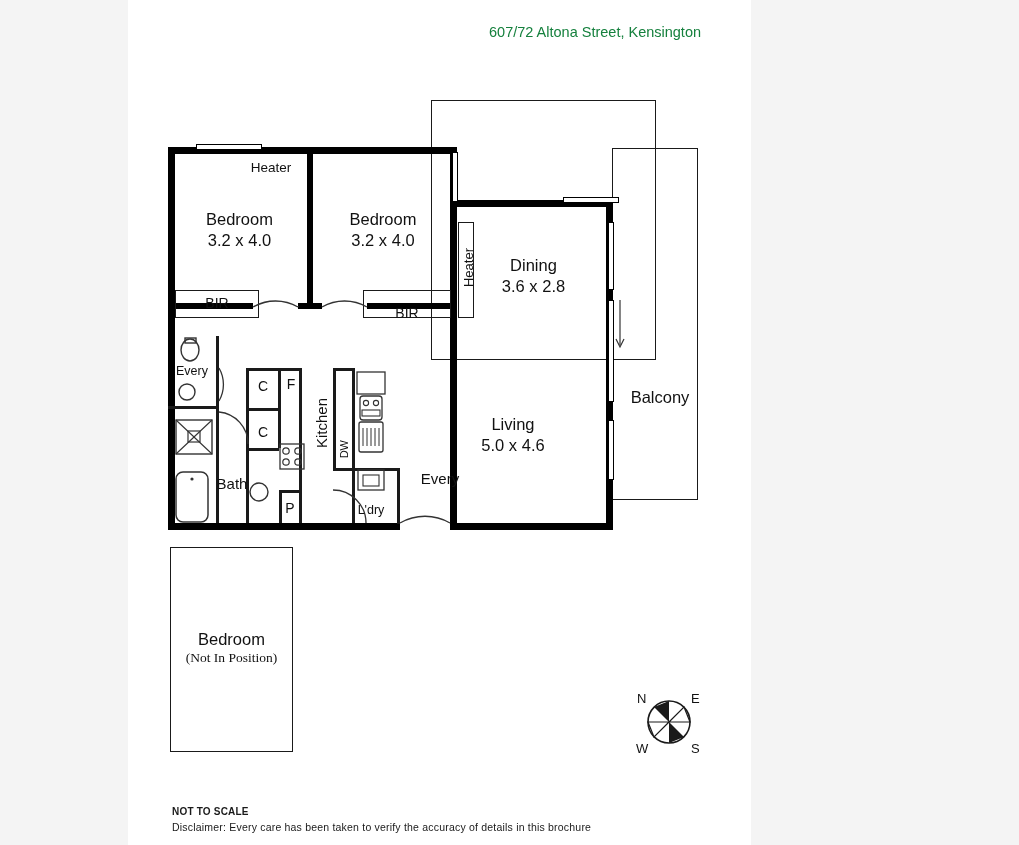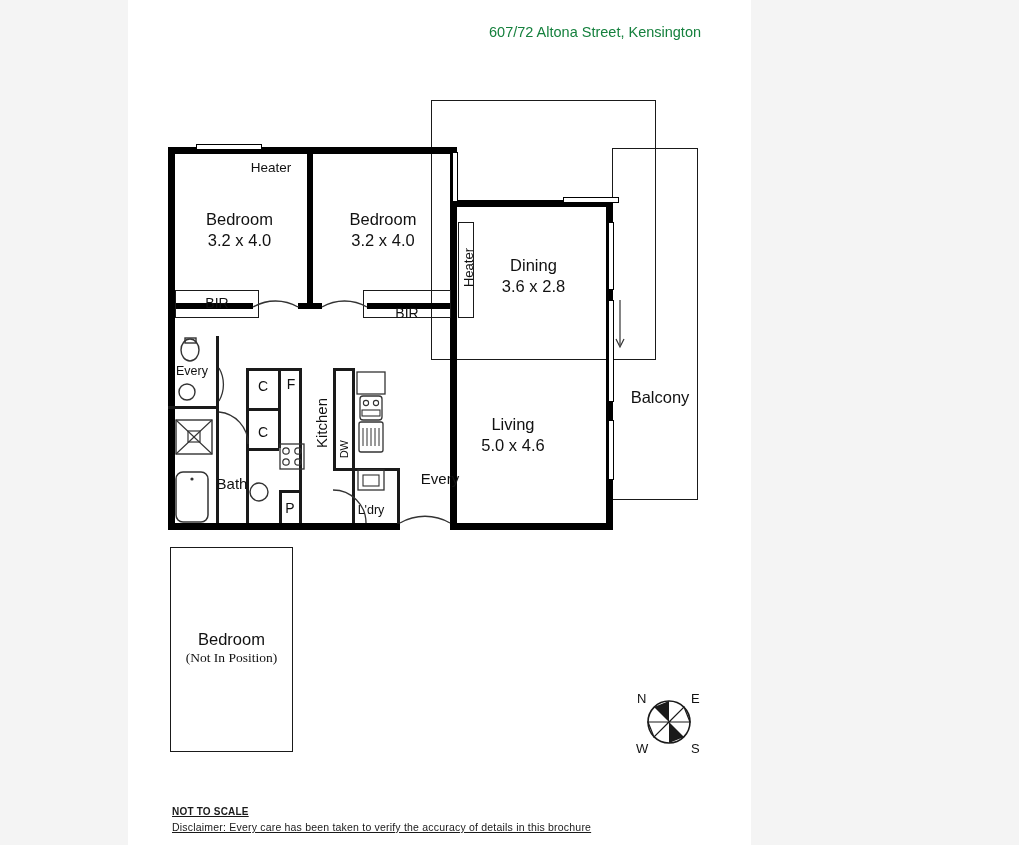--- a/index.html
+++ b/index.html
@@ -112,21 +112,20 @@
     font-size: 13px;
     color: #111;
   }
 
   .footer {
     position: absolute;
     left: 172px;
     font-size: 10.5px;
     color: #1a1a1a;
     letter-spacing: 0.2px;
-    text-decoration: underline;
   }
   .footer.n1 { top: 806px; font-size: 10px; font-weight: bold; }
   .footer.n2 { top: 821px; font-size: 10.5px; }
 </style>
 </head>
 <body>
 
 <div id="page">
 
   <div class="page-band left"></div>

